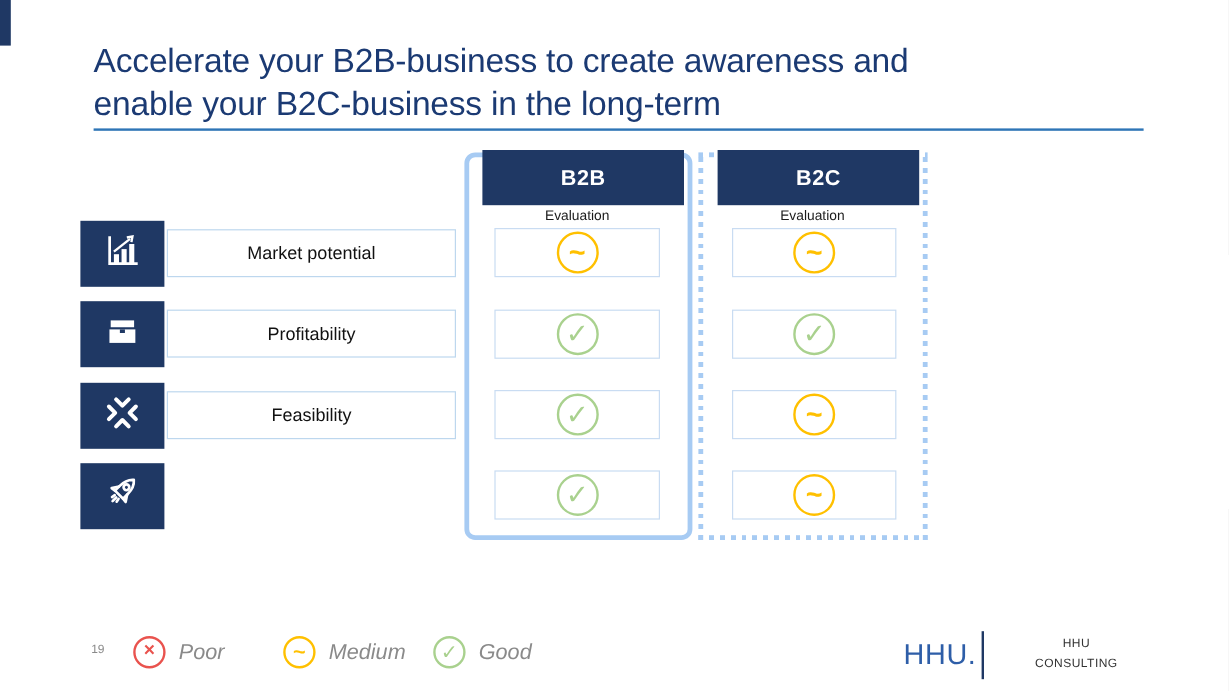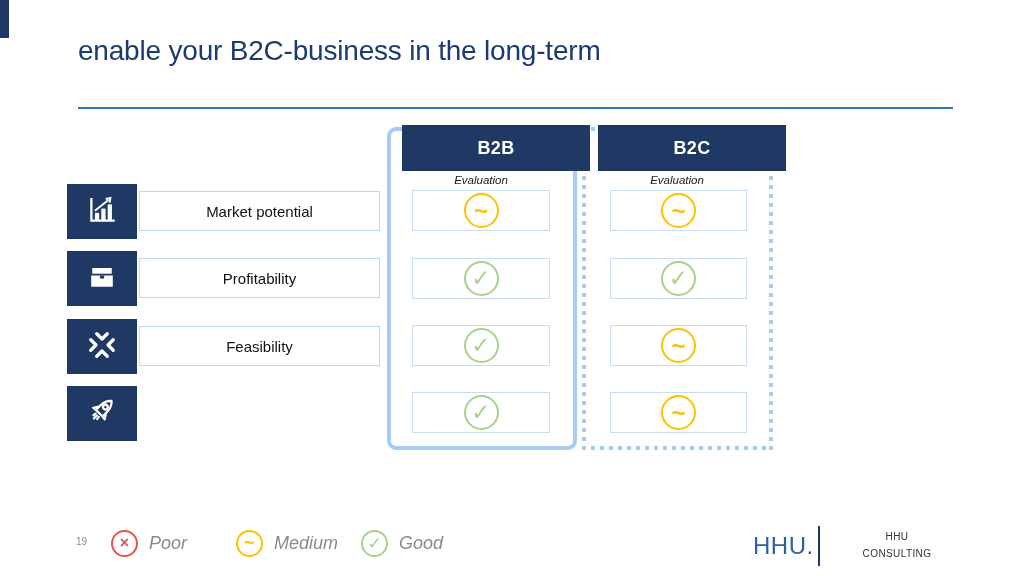--- a/index.html
+++ b/index.html
@@ -29,25 +29,25 @@
   .b2b-frame { position:absolute; left:387px; top:127px; width:190px; height:323px;
                border:4px solid var(--color-frame,#A7CBF3); border-radius:9px; }
   .dash { position:absolute; background-size:9px 9px; }
   .dash-h { height:4px; width:191px; left:582px;
             background:repeating-linear-gradient(90deg, var(--color-frame,#A7CBF3) 0 4px, transparent 4px 9px); }
   .dash-v { width:4px; height:323px; top:127px;
             background:repeating-linear-gradient(0deg, var(--color-frame,#A7CBF3) 0 4px, transparent 4px 9px); }
   .dash-top{top:127px} .dash-bottom{top:446px} .dash-left{left:582px} .dash-right{left:769px}
 
   
-  .col-header { position:absolute; top:125px; width:188px; height:46px; background:var(--color-navy,#1F3864);
+  .col-header { position:absolute; top:125px; width:168px; height:46px; background:var(--color-navy,#1F3864);
                 color:#fff; font-weight:700; font-size:18px; letter-spacing:0.4px;
                 display:flex; align-items:center; justify-content:center; z-index:2; }
   .col-header.b2b{left:402px} .col-header.b2c{left:598px}
-  .eval-sub { position:absolute; top:174px; width:158px; text-align:center; font-style:italic;
+  .eval-sub { position:absolute; top:174px; width:158px; text-align:center; 
               font-size:11.5px; color:#1a1a1a; }
   .eval-sub.b2b{left:402px} .eval-sub.b2c{left:598px}
 
   
   .cell { position:absolute; height:41px; border:1px solid #C9DCF2; background:#fff;
           display:flex; align-items:center; justify-content:center; }
   .cell.b2b{left:412px; width:138px;} .cell.b2c{left:610px; width:137px;}
   .cell.r0{top:190px} .cell.r1{top:258px} .cell.r2{top:325px} .cell.r3{top:392px}
 
   .rating-circle { width:35px; height:35px; border-radius:50%; border:2.5px solid #999;
@@ -75,20 +75,21 @@
               font-size:10px; line-height:16.5px; letter-spacing:0.4px; color:#333; }
 </style>
 </head>
 <body>
 
 <div class="slide">
 
   <div class="corner-mark"></div>
 
   <div class="title">
+    <div>Accelerate your B2B-business to create awareness and</div>
     <div>enable your B2C-business in the long-term</div>
   </div>
   <div class="title-underline"></div>
 
   <div class="icon-tile r0">
     <span>
       <svg viewBox="0 0 24 24" width="38" height="34">
         <path d="M4.5 3.5 V19.5 H21" stroke="#fff" stroke-width="1.6" fill="none"></path>
         <rect x="7" y="14" width="3" height="5.5" fill="#fff"></rect>
         <rect x="11.5" y="11" width="3" height="8.5" fill="#fff"></rect>

